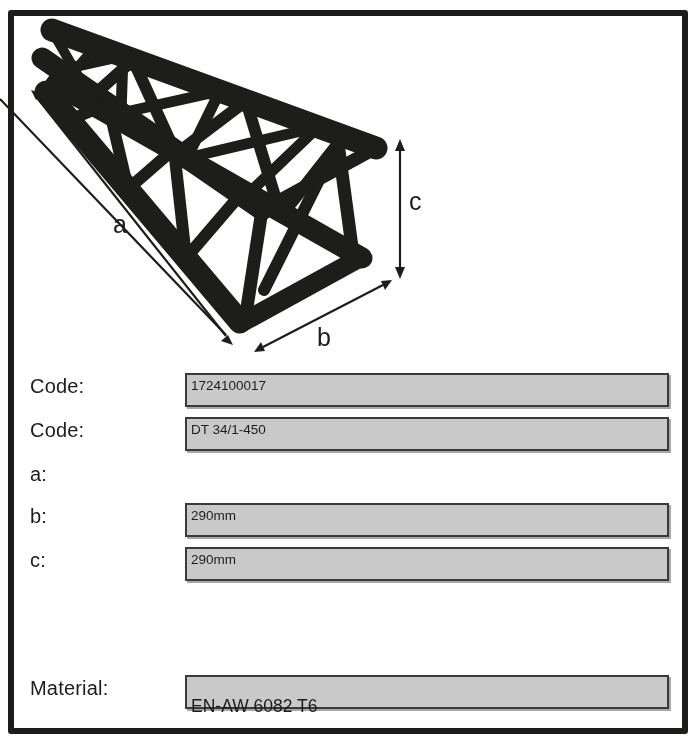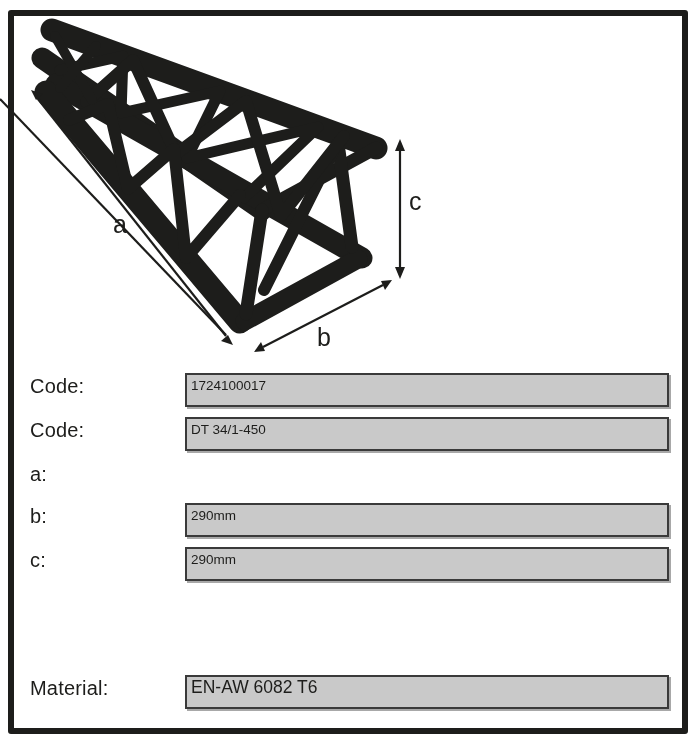--- a/index.html
+++ b/index.html
@@ -35,21 +35,21 @@
     position:absolute; left:185px; top:0; width:484px; height:34px;
     box-sizing:border-box;
     background:var(--boxFill,#c9c9c9);
     border:2px solid var(--boxBorder,#3a3a3a);
     box-shadow:2px 2px 0 var(--boxShadow,#a8a8a8);
   }
   .row .field .val {
     display:block; padding-left:4px; line-height:21px;
     font-size:13.5px; color:var(--ink,#1d1d1b); white-space:nowrap;
   }
-  .row.emph .field .val { font-size:17.5px; line-height:21px; }
+  .row.emph .field .val { font-size:17.5px; line-height:21px;margin-top:19px; }
 </style>
 </head>
 <body>
 
 <div class="page">
 
   <div class="frame"></div>
 
   <svg class="truss-svg" width="700" height="365" viewBox="0 0 700 365">
 

